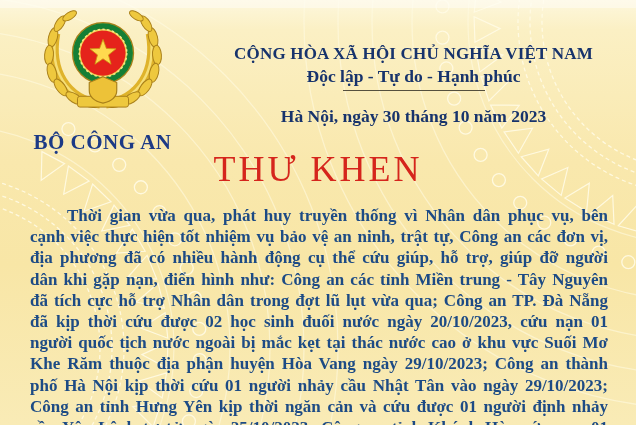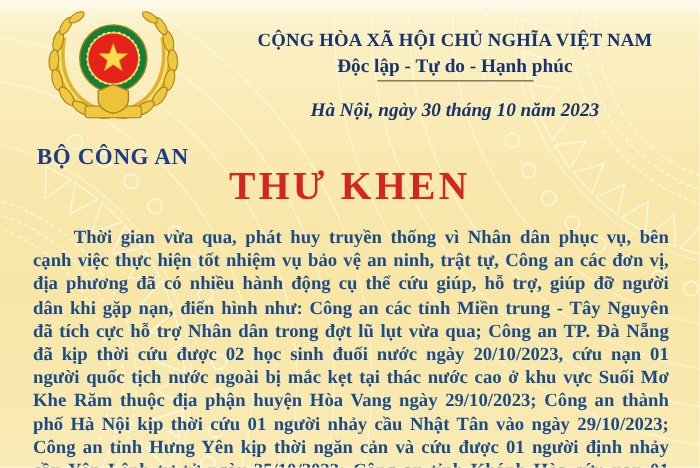--- a/index.html
+++ b/index.html
@@ -13,29 +13,29 @@
   .bg-pattern{position:absolute;inset:0;pointer-events:none;}
   .top-light{position:absolute;top:0;left:0;width:636px;height:8px;background:rgba(255,255,255,0.40);}
   .header{position:absolute;top:0;left:0;width:636px;display:flex;}
   .header-left{width:205px;text-align:center;padding-top:6px;}
   .emblem{display:block;margin:0 auto;}
   .issuer{
     margin-top:18px;
     font-weight:700;font-size:21px;letter-spacing:0.5px;
     color:#1c3a86;
   }
-  .header-right{flex:1;text-align:center;padding-top:27px;padding-right:14px;color:#17336c;}
+  .header-right{flex:1;text-align:center;padding-top:27px;padding-right:14px;color:#17336c;margin-top:17px;}
   .country-line{font-weight:700;font-size:17px;letter-spacing:0.2px;}
   .motto-line{font-weight:700;font-size:17.5px;margin-top:2px;}
   .motto-underline{width:142px;height:0;border-top:1.5px solid #55503e;margin:3px auto 0;}
-  .date-line{font-weight:700;font-style:italic;font-size:17.5px;margin-top:15px;}
+  .date-line{font-weight:700;font-size:17.5px;margin-top:15px;}
   .letter-title{
     position:absolute;top:148px;left:0;width:636px;margin:0;
     text-align:center;
-    font-weight:700;font-size:36px;letter-spacing:3px;
+    font-weight:400;font-size:36px;letter-spacing:3px;
     color:#d5251c;
   }
   .letter-body{
     position:absolute;top:205px;left:30px;width:578px;margin:0;
     font-weight:700;font-size:17px;line-height:21.2px;
     color:#1d4b85;
     text-align:justify;text-indent:37px;
     word-spacing:1px;
   }
 </style>

